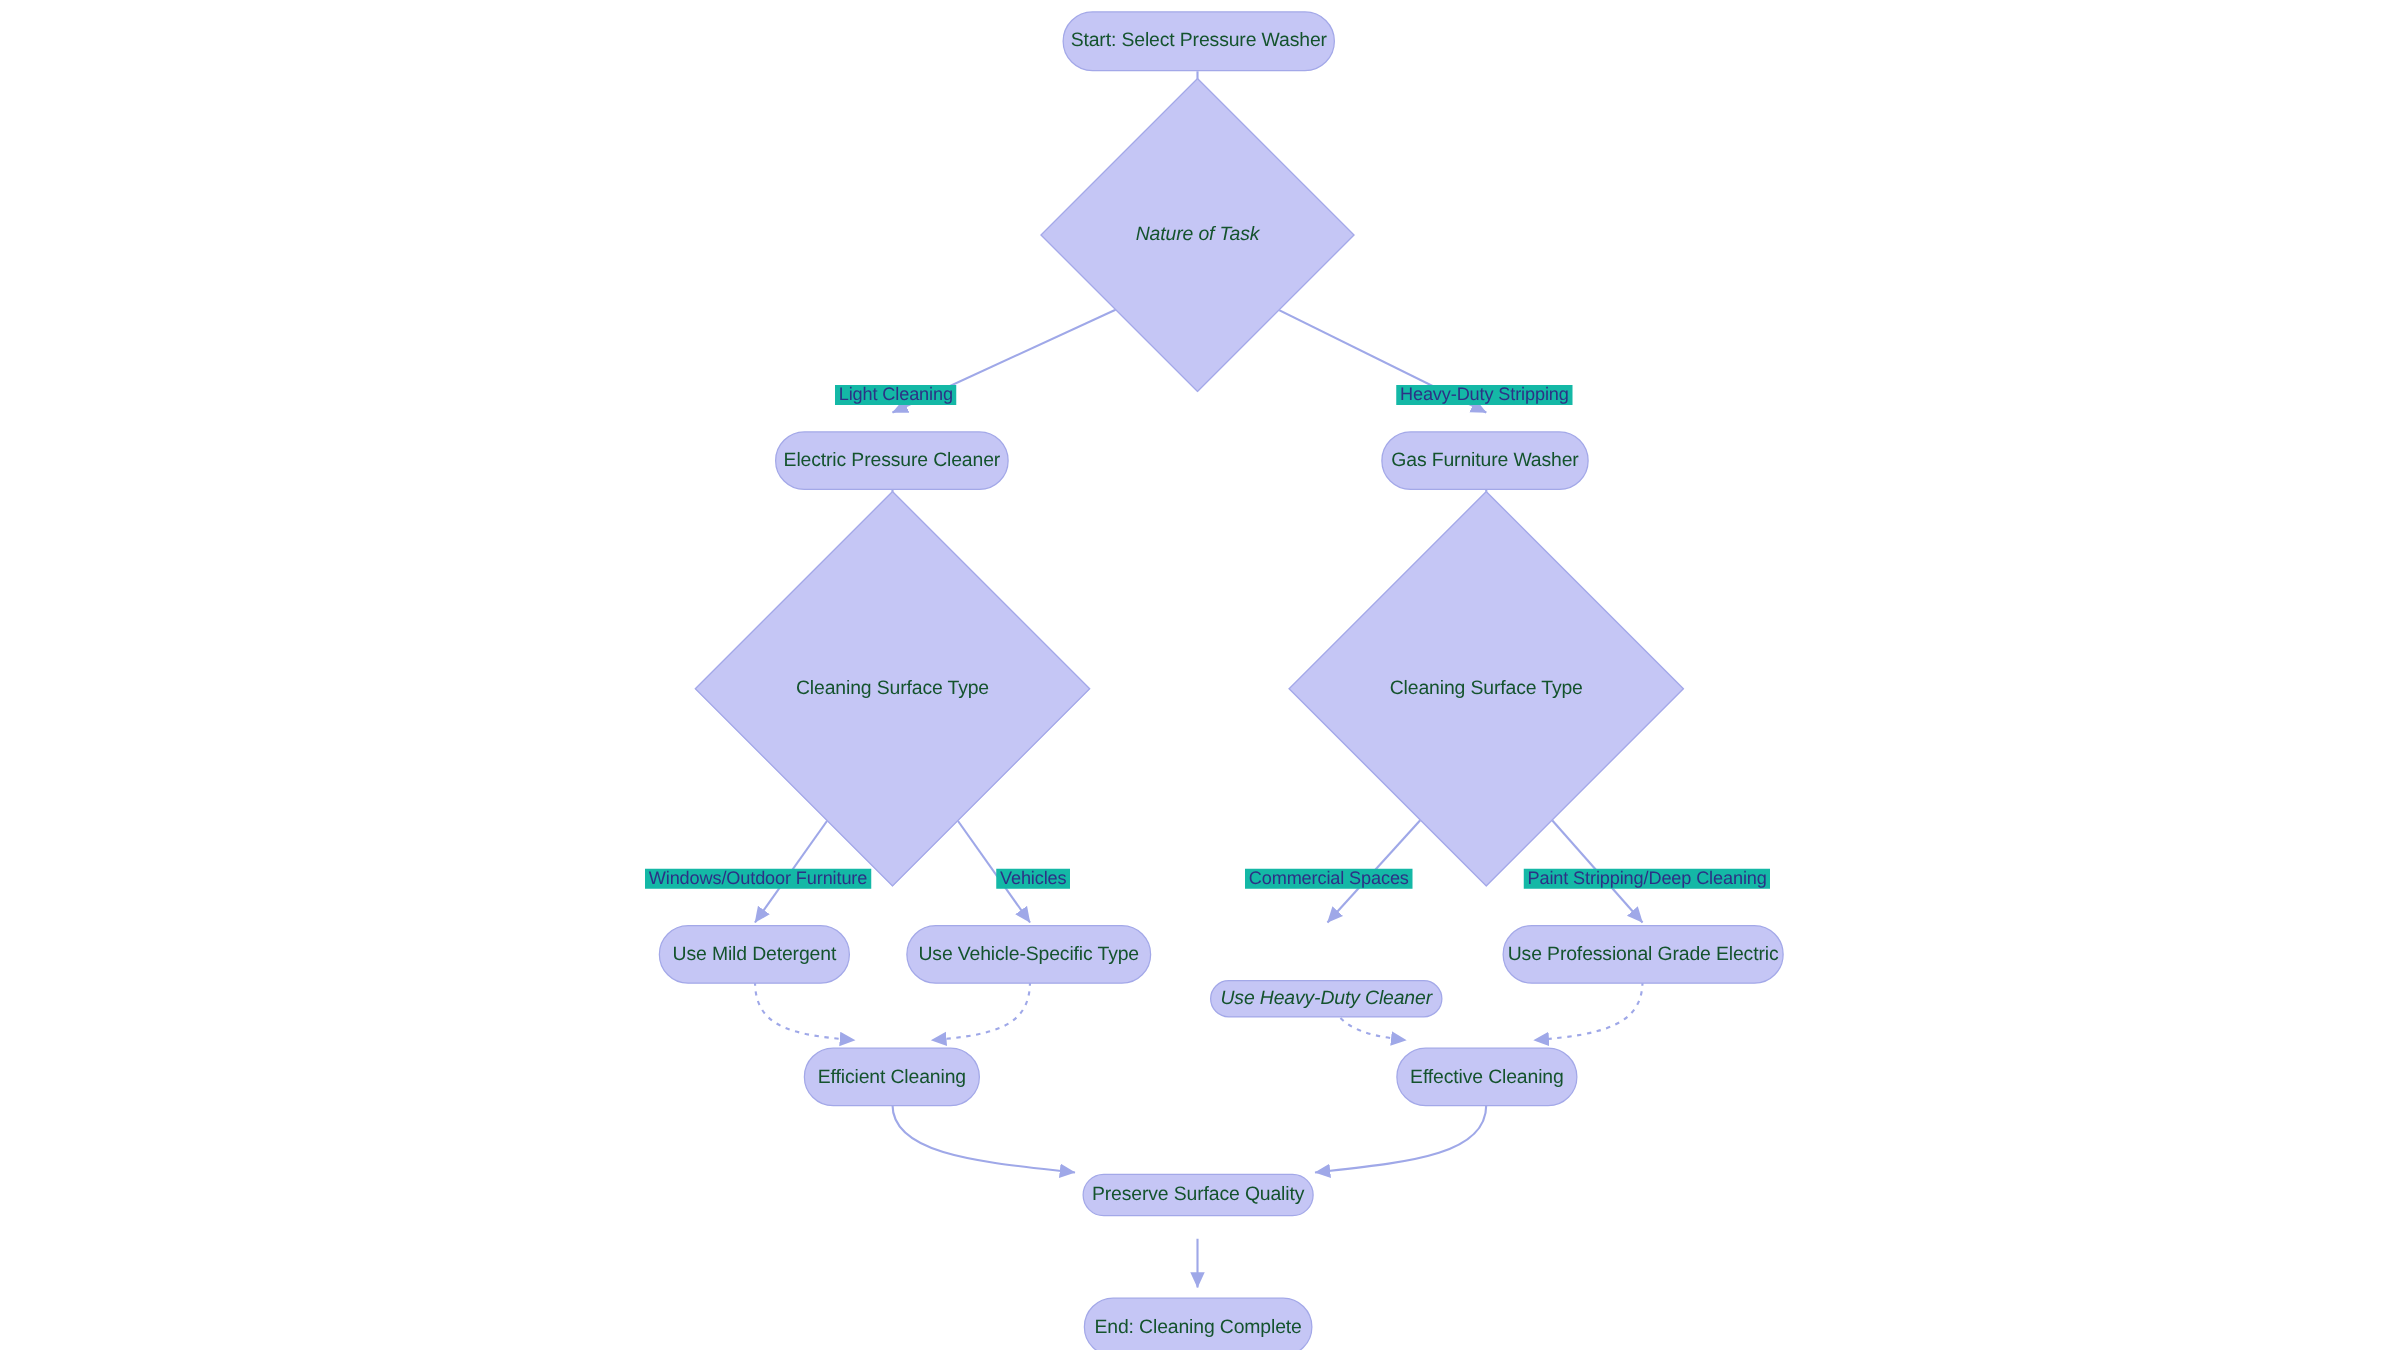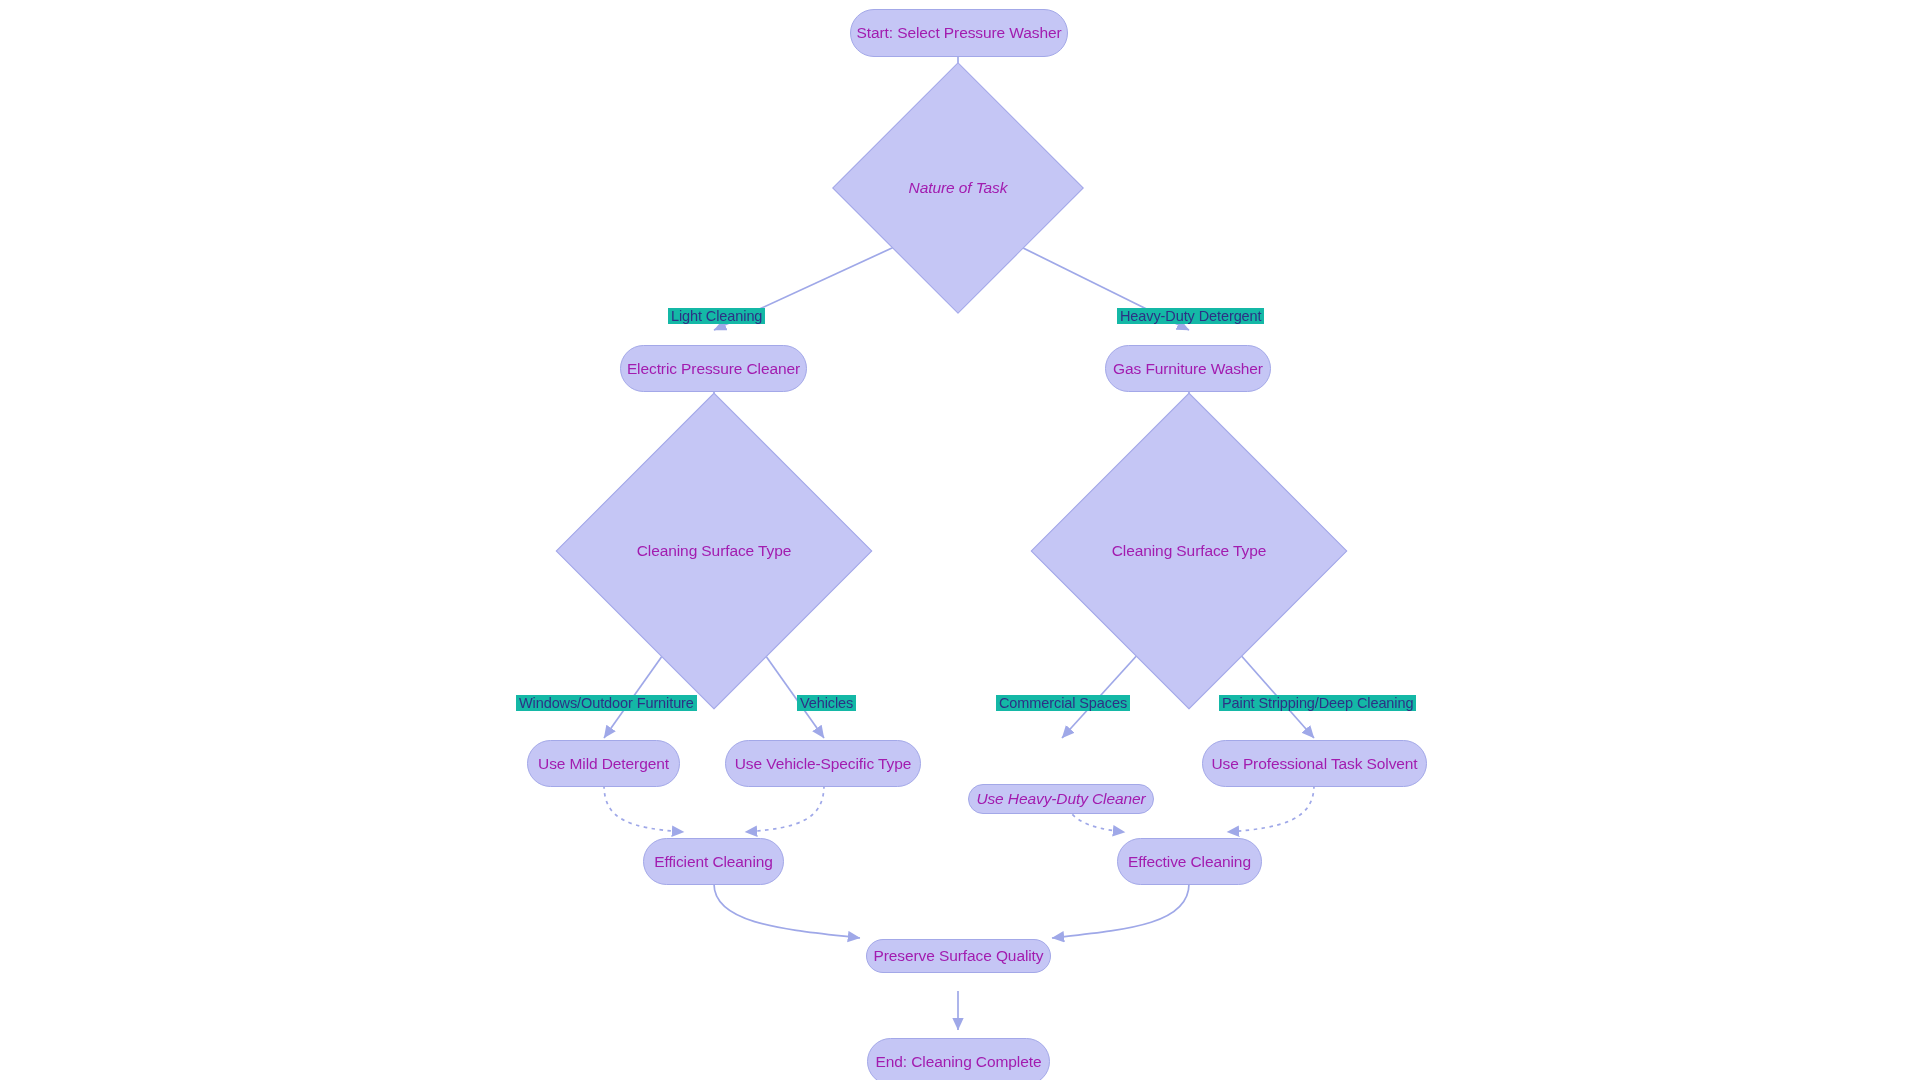--- a/index.html
+++ b/index.html
@@ -26,21 +26,21 @@
     top: 0;
     width: 1920px;
     height: 1080px;
   }
   .node {
     position: absolute;
     box-sizing: border-box;
     display: flex;
     align-items: center;
     justify-content: center;
-    color: #a21caf;
+    color: #14532d;
     font-size: 15.5px;
     font-family: "Liberation Sans", sans-serif;
     letter-spacing: -0.1px;
     white-space: nowrap;
     text-align: center;
     z-index: 3;
   }
   .node-stadium {
     background: #c5c6f5;
     border: 1px solid #a3a8e8;
@@ -160,21 +160,21 @@
 
   <div class="node node-stadium" style="left:725px; top:740px; width:196px; height:47px;">
     <span>Use Vehicle-Specific Type</span>
   </div>
 
   <div class="node node-stadium" style="left:968px; top:784px; width:186px; height:30px;font-style:italic;">
     <span>Use Heavy-Duty Cleaner</span>
   </div>
 
   <div class="node node-stadium" style="left:1202px; top:740px; width:225px; height:47px;">
-    <span>Use Professional Task Solvent</span>
+    <span>Use Professional Grade Electric</span>
   </div>
 
   <div class="node node-stadium" style="left:643px; top:838px; width:141px; height:47px;">
     <span>Efficient Cleaning</span>
   </div>
 
   <div class="node node-stadium" style="left:1117px; top:838px; width:145px; height:47px;align-items:center;">
     <span>Effective Cleaning</span>
   </div>
 
@@ -184,21 +184,21 @@
 
   <div class="node node-stadium" style="left:867px; top:1038px; width:183px; height:47px;">
     <span>End: Cleaning Complete</span>
   </div>
 
   <div class="edge-label" style="left:668px; top:308px;">
     <span>Light Cleaning</span>
   </div>
 
   <div class="edge-label" style="left:1117px; top:308px;">
-    <span>Heavy-Duty Detergent</span>
+    <span>Heavy-Duty Stripping</span>
   </div>
 
   <div class="edge-label" style="left:516px; top:695px;">
     <span>Windows/Outdoor Furniture</span>
   </div>
 
   <div class="edge-label" style="left:797px; top:695px;">
     <span>Vehicles</span>
   </div>
 

